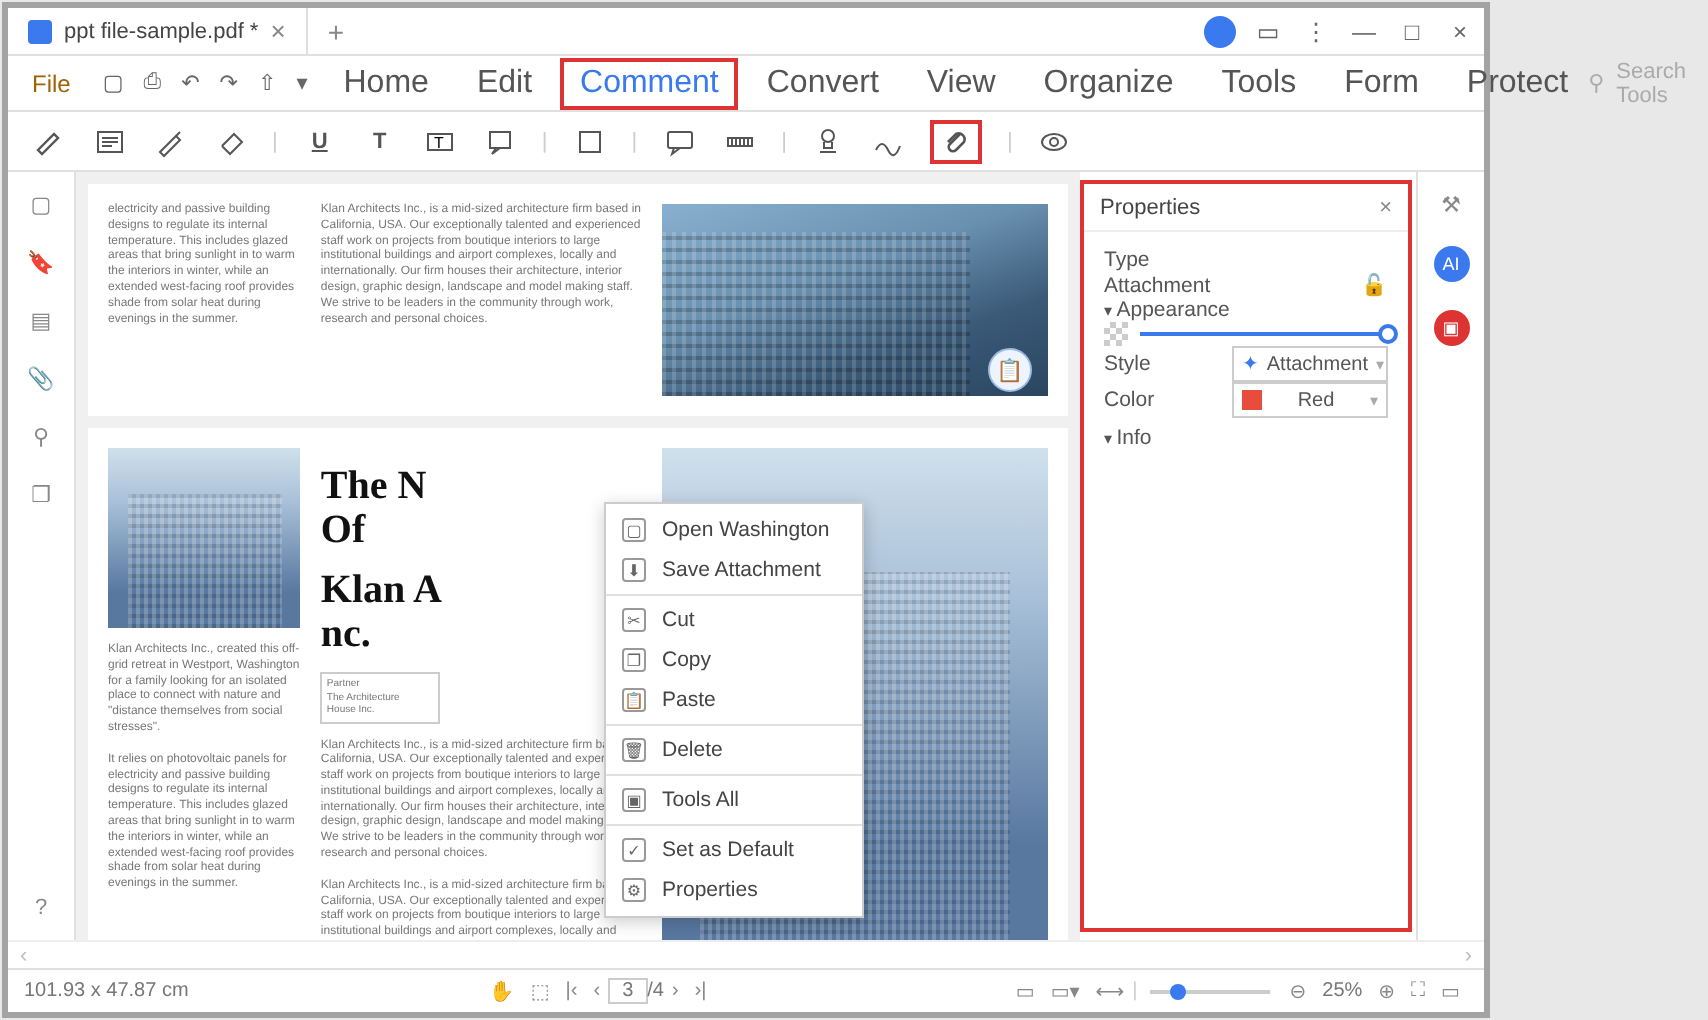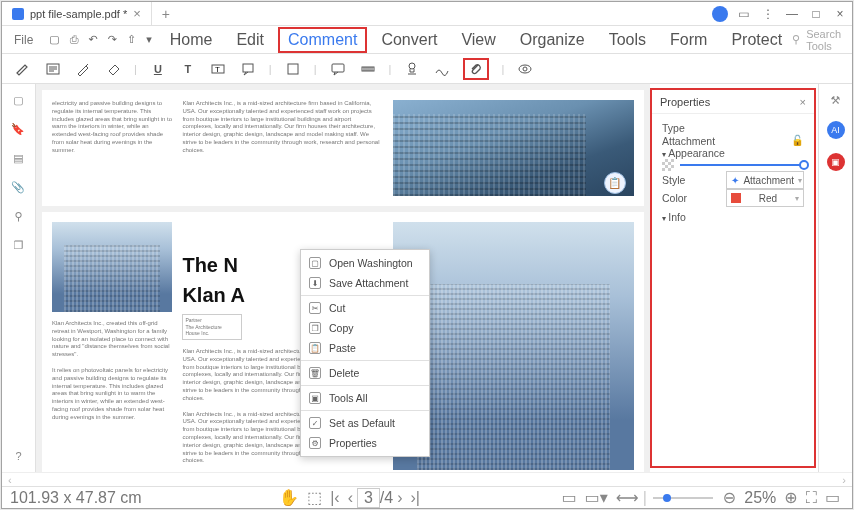--- a/index.html
+++ b/index.html
@@ -1,66 +1,66 @@
 <!DOCTYPE html>
 <html><head>
 <meta charset="utf-8">
 <style>
 *{box-sizing:border-box;margin:0;padding:0;font-family:"Segoe UI",Arial,sans-serif}
 body{width:854px;height:510px;background:#e8e8e8;overflow:hidden;font-size:11px;color:#333}
-.window{width:852px;height:508px;margin:1px;background:#fff;border:1px solid #a3a3a3;display:flex;flex-direction:column}
+.window{width:744px;height:508px;margin:1px;background:#fff;border:3px solid #a3a3a3;display:flex;flex-direction:column}
 .titlebar{height:24px;display:flex;align-items:center;border-bottom:1px solid #e0e0e0}
 .tab{height:24px;padding:0 10px;display:flex;align-items:center;gap:6px;border-right:1px solid #e0e0e0;font-size:11px;color:#444}
 .tab-close{color:#888;font-size:13px}
 .titlebar-plus{padding:0 10px;color:#888;font-size:14px}
 .titlebar-spacer{flex:1}
 .titlebar-btn{width:20px;height:20px;display:flex;align-items:center;justify-content:center;color:#666;font-size:12px;margin:0 2px}
 .user-badge{width:16px;height:16px;border-radius:50%;background:#3a7aee;margin:0 4px}
 .menubar{height:28px;display:flex;align-items:center;border-bottom:1px solid #e0e0e0;padding:0 4px}
-.file-menu{padding:0 8px;font-size:12px;color:#737373}
+.file-menu{padding:0 8px;font-size:12px;color:#a16207}
 .menubar-icons{display:flex;gap:10px;padding:0 8px;color:#666}
 .menubar-spacer{width:40px}
 .menu-tabs{display:flex;gap:4px}
 .menu-tab{padding:4px 10px;font-size:16px;color:#555;cursor:pointer}
 .menu-tab.active{border:2px solid #d33;color:#3a7aee;padding:2px 8px}
 .search-area{margin-left:auto;display:flex;align-items:center;gap:6px;color:#aaa;font-size:11px;padding-right:8px}
 .toolbar{height:30px;display:flex;align-items:center;gap:12px;padding:0 12px;border-bottom:1px solid #e0e0e0}
 .tool-btn{width:18px;height:18px;display:flex;align-items:center;justify-content:center;color:#555}
 .tool-btn.active{border:2px solid #d33;width:26px;height:22px}
 .content{flex:1;display:flex;overflow:hidden}
 .left-rail{width:34px;border-right:1px solid #e0e0e0;display:flex;flex-direction:column;align-items:center;padding-top:10px;gap:16px;color:#888}
 .doc-area{flex:1;background:#f0f0f0;position:relative;overflow:hidden;padding:6px 6px 0 6px}
 .page{background:#fff;margin-bottom:6px;display:flex;gap:10px;padding:10px}
 .col{flex:1;font-size:6px;color:#777;line-height:1.3}
 .col.small{flex:0.6}
 .col.img{flex:1.2}
 .bldg{width:100%;height:100%;background:linear-gradient(160deg,#8ab0d0 0%,#6a90b0 40%,#3a5a78 70%,#2a4560 100%);position:relative}
 .bldg::before{content:"";position:absolute;inset:15% 20% 0 0;background:repeating-linear-gradient(90deg,rgba(255,255,255,0.15) 0 2px,transparent 2px 5px),repeating-linear-gradient(0deg,rgba(0,0,0,0.2) 0 2px,transparent 2px 6px)}
 .bldg2{width:100%;height:100%;background:linear-gradient(180deg,#d0e0ec 0%,#a8c0d8 30%,#5878a0 80%);position:relative}
 .bldg2::before{content:"";position:absolute;inset:25% 10% 0 10%;background:repeating-linear-gradient(90deg,rgba(255,255,255,0.2) 0 2px,transparent 2px 4px),repeating-linear-gradient(0deg,rgba(0,0,0,0.15) 0 2px,transparent 2px 5px)}
-.headline{font-size:20px;font-weight:700;color:#111;line-height:1.1;font-family:Liberation Sans, sans-serif}
+.headline{font-size:20px;font-weight:700;color:#111;line-height:1.1;font-family:Liberation Serif, serif}
 .annot{position:absolute;top:88px;right:24px;width:22px;height:22px;border-radius:50%;background:#eef4ff;border:1px solid #9bbce0;display:flex;align-items:center;justify-content:center;color:#3a7aee;font-size:11px}
 .ctx-menu{position:absolute;top:165px;left:264px;width:130px;background:#fff;border:1px solid #ccc;box-shadow:0 2px 8px rgba(0,0,0,0.2);z-index:20;padding:3px 0}
 .ctx-item{height:20px;display:flex;align-items:center;gap:8px;padding:0 8px;font-size:10.5px;color:#444}
 .ctx-item .ico{width:12px;height:12px;border:1px solid #999;border-radius:2px;display:flex;align-items:center;justify-content:center;font-size:8px;color:#666}
 .ctx-sep{height:1px;background:#e0e0e0;margin:2px 0}
 .right-rail{width:34px;border-left:1px solid #e0e0e0;display:flex;flex-direction:column;align-items:center;padding-top:10px;gap:14px}
 .right-rail .badge{width:18px;height:18px;border-radius:50%;display:flex;align-items:center;justify-content:center;font-size:9px;font-weight:normal;color:#fff}
 .props{width:166px;border:2px solid #d33;border-left:2px solid #d33;background:#fff;display:flex;flex-direction:column;padding:0;font-size:11px;margin:4px 2px 4px 0}
 .props-head{height:24px;display:flex;align-items:center;justify-content:space-between;padding:0 8px;border-bottom:1px solid #eee;font-size:11px;color:#444}
 .props-body{padding:8px 10px;display:flex;flex-direction:column;}
 .props-row{display:flex;align-items:center;justify-content:space-between;font-size:10.5px;color:#555}
 .props-section{font-size:10.5px;color:#555}
 .props-section::before{content:"▾ ";font-size:8px}
 .slider{display:flex;align-items:center;gap:6px}
 .slider-track{flex:1;height:2px;background:#3a7aee;position:relative}
 .slider-thumb{position:absolute;right:-5px;top:-4px;width:10px;height:10px;border-radius:50%;background:#fff;border:2px solid #3a7aee}
 .select-box{display:flex;align-items:center;border:1px solid #ccc;height:18px;padding:0 4px;gap:4px;font-size:10px;color:#555;width:78px;justify-content:space-between}
 .color-swatch{width:10px;height:10px;background:#e74c3c}
-.statusbar{height:22px;border-top:1px solid #e0e0e0;display:flex;align-items:center;padding:0 8px;font-size:16px;color:#777}
+.statusbar{height:22px;border-top:1px solid #e0e0e0;display:flex;align-items:center;padding:0 8px;font-size:10px;color:#777}
 .statusbar .spacer{flex:1}
 .statusbar .btn{padding:0 4px;color:#888}
 .statusbar .mini-slider{width:60px;height:2px;background:#ccc;position:relative;margin:0 6px}
 .statusbar .mini-slider::after{content:"";position:absolute;left:10px;top:-3px;width:8px;height:8px;border-radius:50%;background:#3a7aee}
 .scrollbar-row{height:14px;border-top:1px solid #eee;display:flex;align-items:center;padding:0 6px;color:#bbb}
 .scrollbar-row .sp{flex:1}
 .checker{width:12px;height:12px;background:repeating-conic-gradient(#ccc 0 25%,#fff 0 50%) 0 0/6px 6px}
 svg{display:block}
 </style>
 </head>

